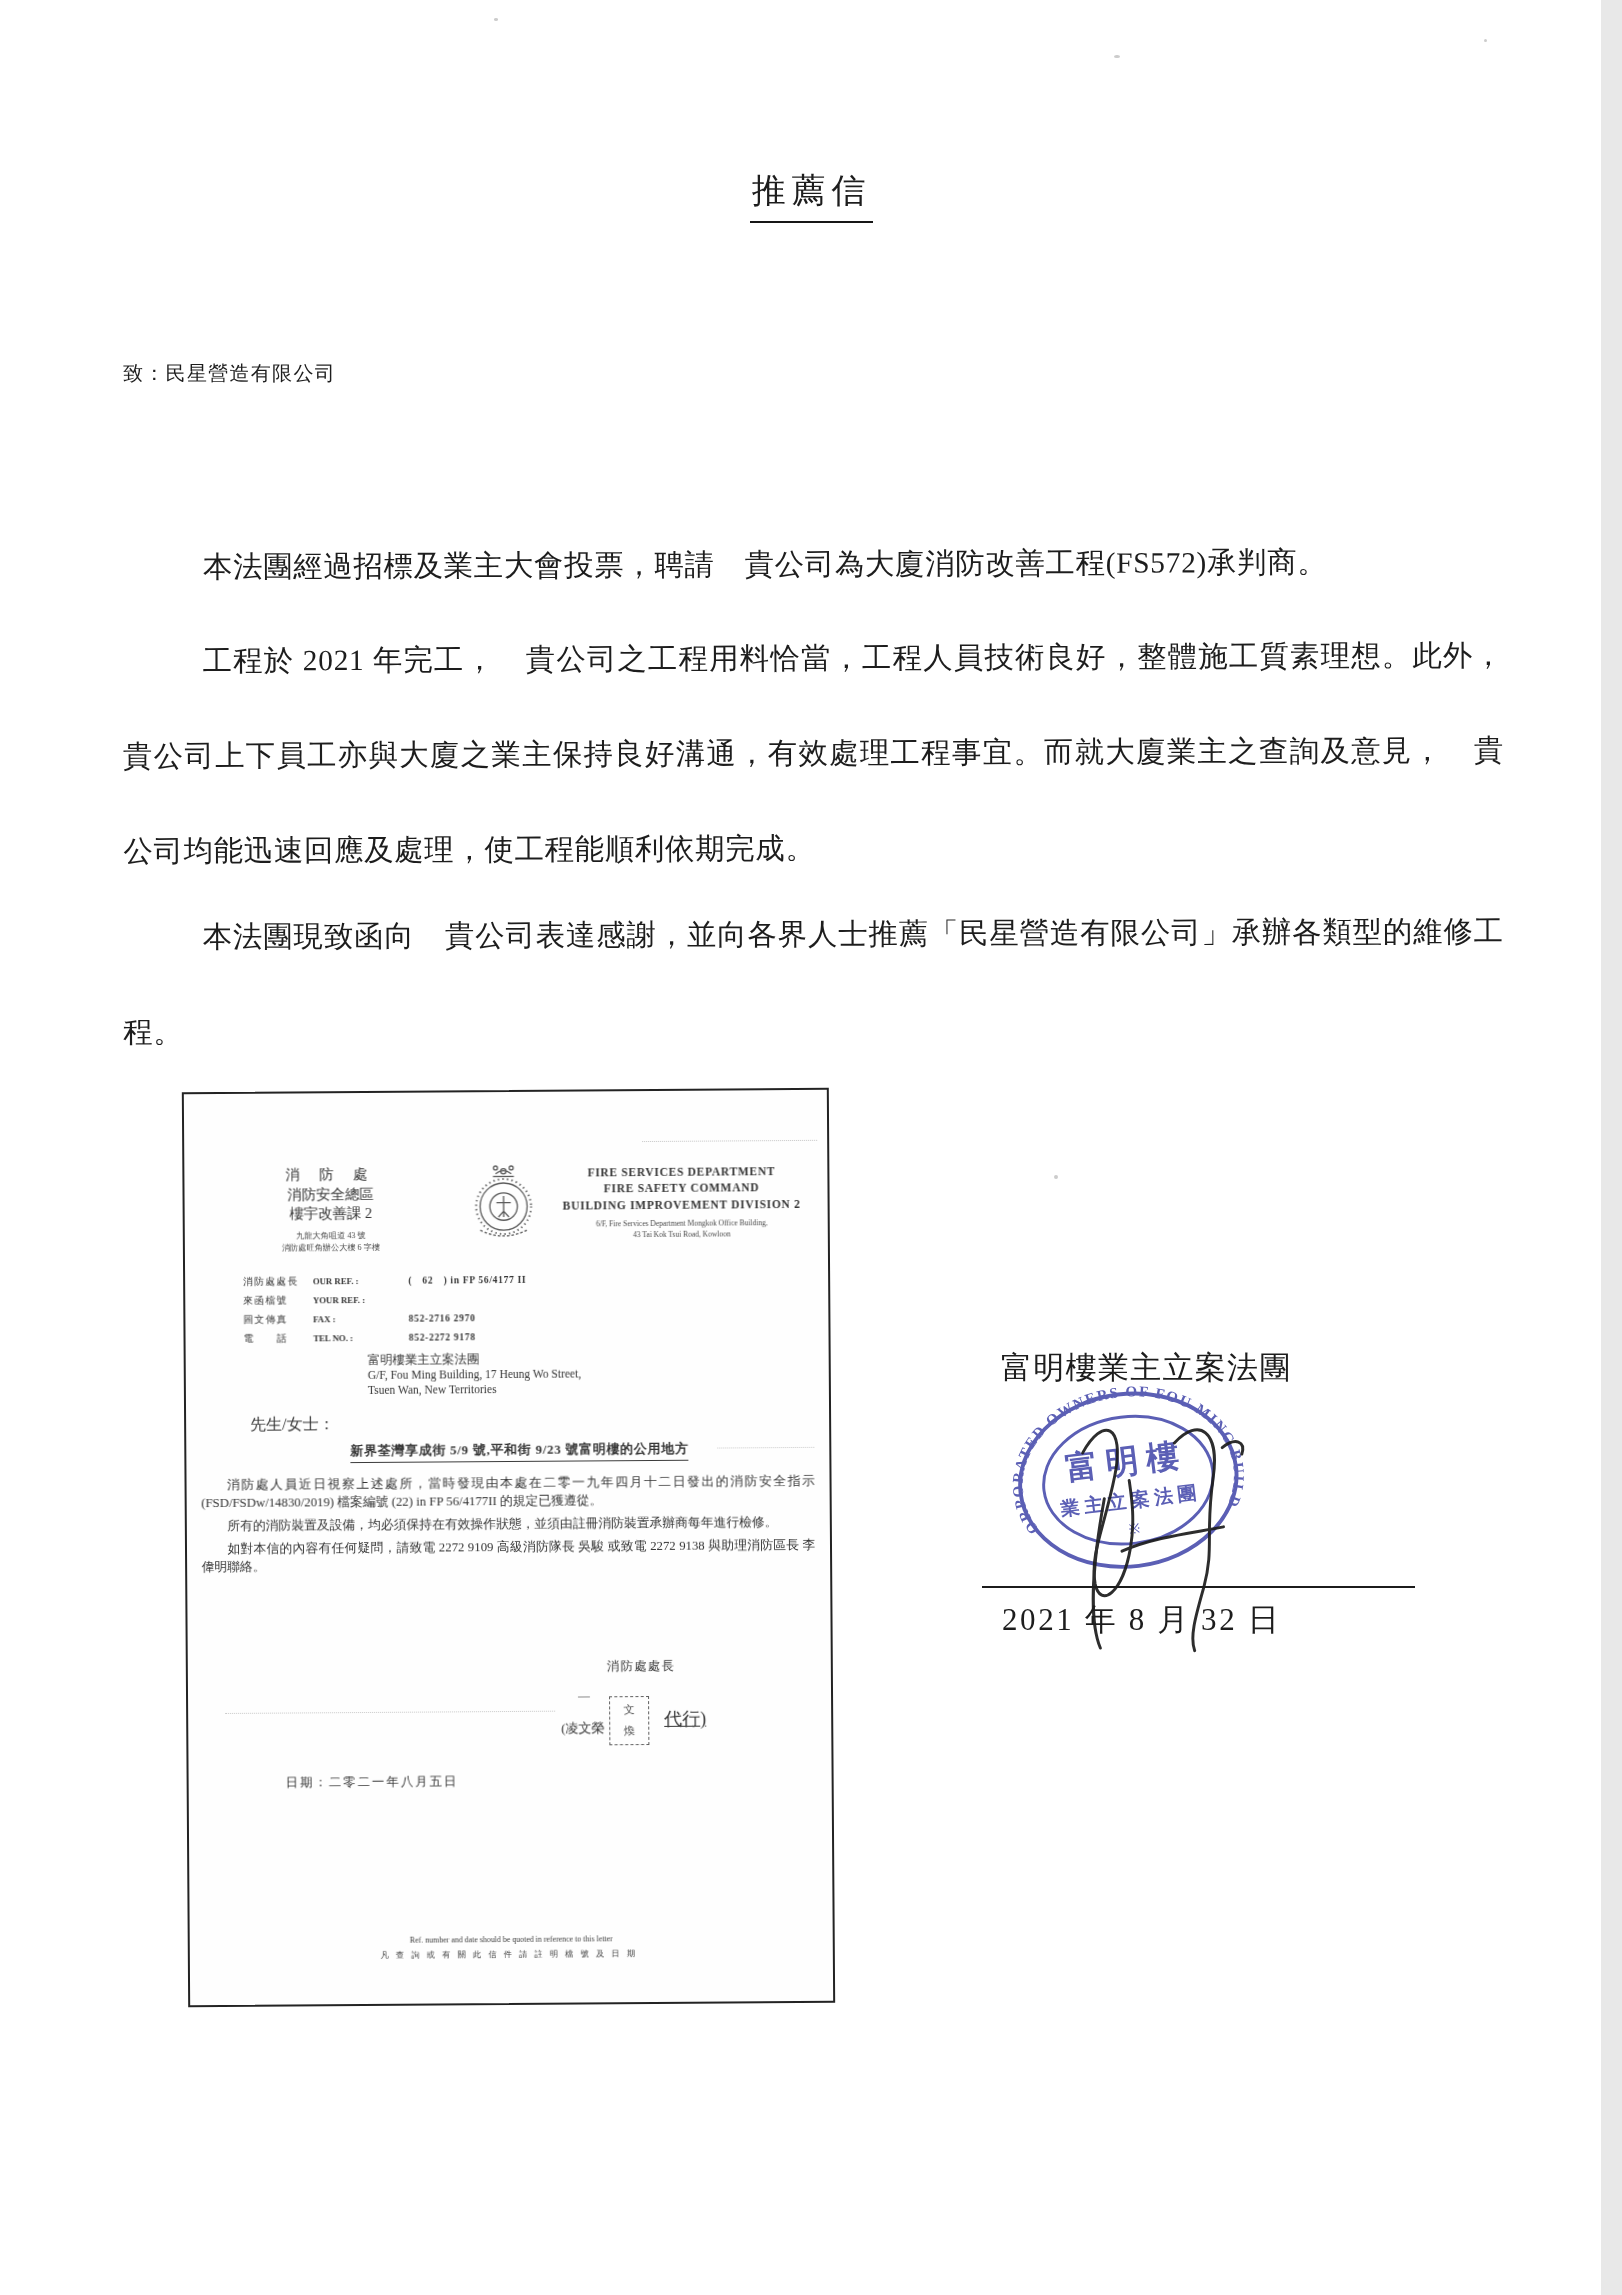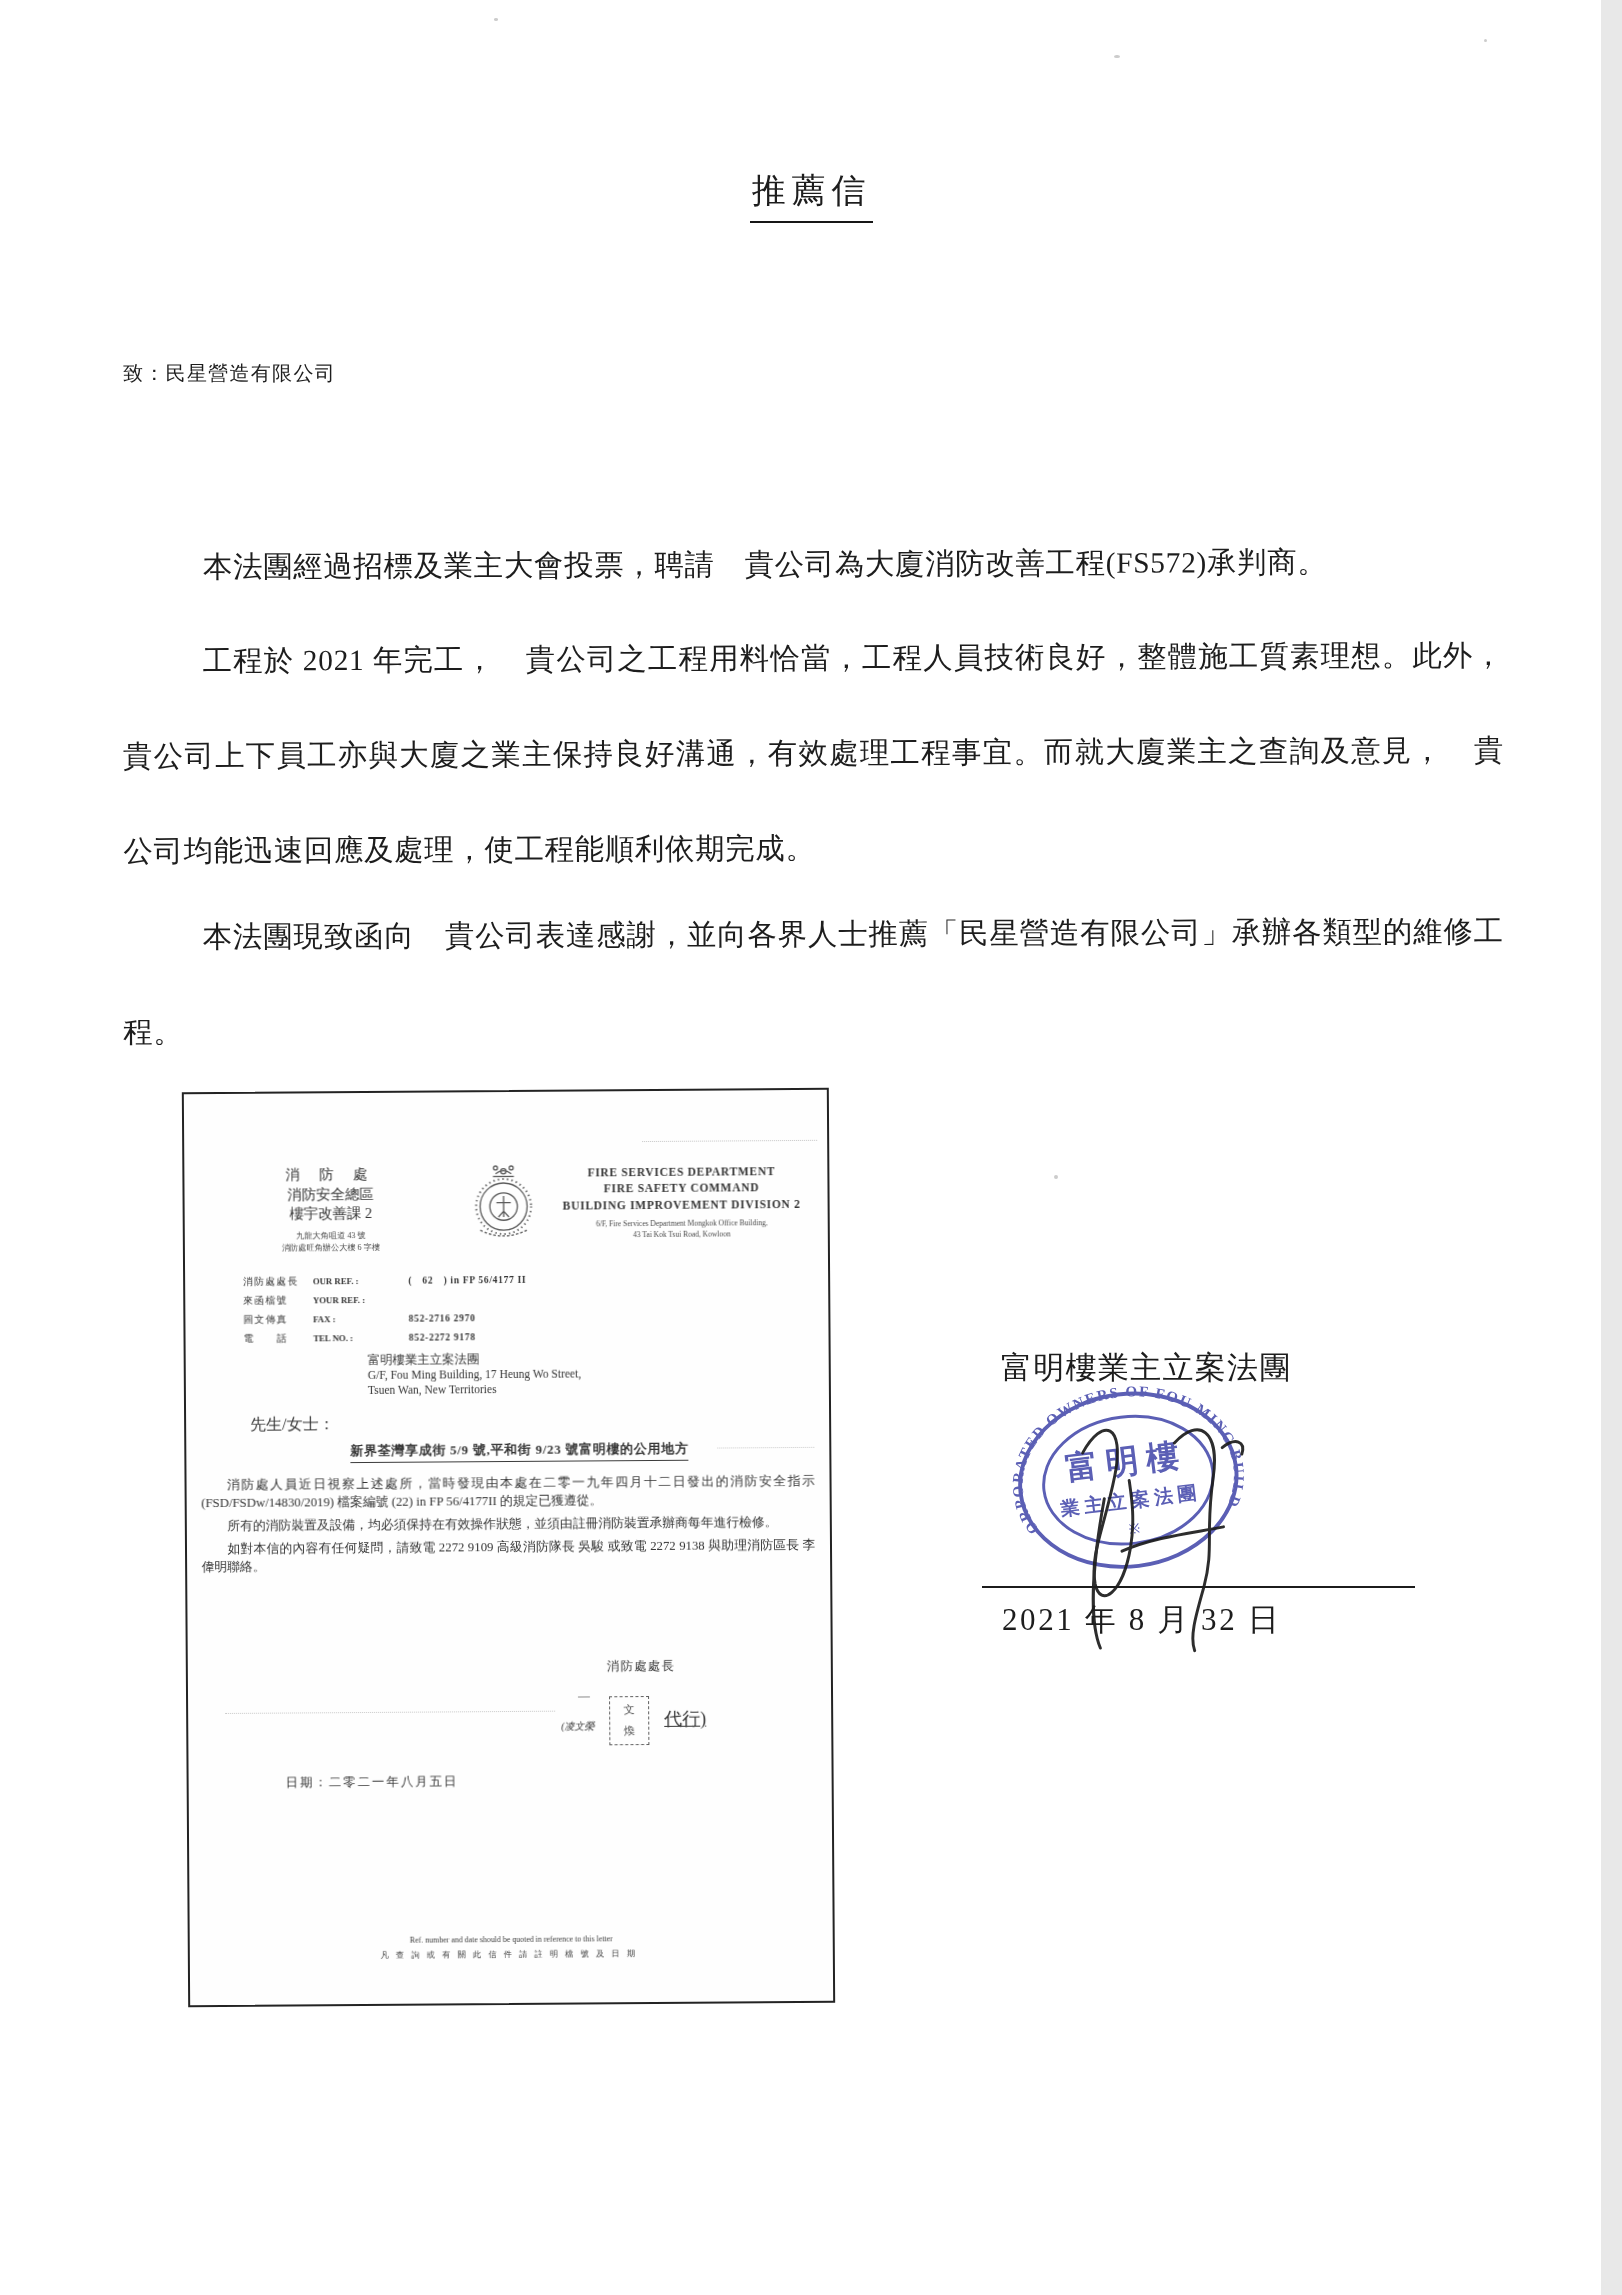--- a/index.html
+++ b/index.html
@@ -37,21 +37,21 @@
   .subject{position:absolute;left:164px;top:349px;font-size:13px;font-weight:600;
            letter-spacing:0.7px;border-bottom:1.3px solid #3a3a3a;padding-bottom:2px;}
   .l-body{position:absolute;left:14.4px;top:382px;width:614px;font-size:12.8px;line-height:18.3px;
           text-align:justify;}
   .l-body p{margin:0 0 4.6px;text-indent:26px;}
   .signoff{position:absolute;left:419px;top:567px;font-size:12.4px;letter-spacing:1.3px;}
   .scan-line{position:absolute;left:37px;top:619px;width:330px;border-top:1.3px dotted #a6a6a6;opacity:.6;}
   .dot-line{position:absolute;left:458px;top:50px;width:175px;border-top:1.3px dotted #8d8d8d;opacity:.5;}
   .dot-line2{position:absolute;left:531px;top:357px;width:97px;border-top:1.3px dotted #979797;opacity:.5;}
   .sig-dash{position:absolute;left:390px;top:597px;font-size:11.8px;color:#4e4e4e;}
-  .signer{position:absolute;left:373px;top:628px;font-size:10px;font-style:italic;}
+  .signer{position:absolute;left:373px;top:628px;font-size:13px;}
   .stamp-box{position:absolute;left:421px;top:605px;width:38px;height:47px;border:1.3px dashed #5d5d5d;
              text-align:center;color:#4f4f4f;filter:blur(0.5px);}
   .stamp-box span{display:block;font-size:11px;line-height:15.7px;margin-top:5.2px;transform:rotate(-4deg);}
   .signer-suffix{position:absolute;left:476px;top:616px;font-size:18px;text-decoration:underline;}
   .l-date{position:absolute;left:97px;top:681px;font-size:12.4px;letter-spacing:2px;}
   .l-footer{position:absolute;left:0;top:843px;width:100%;text-align:center;}
   .f-en{font-size:7.9px;color:#3d3d3d;}
   .f-cn{font-size:8.2px;letter-spacing:7.2px;margin-top:4.6px;color:#3d3d3d;}
   
   .io-name{position:absolute;left:1001px;top:1347px;font-size:31px;letter-spacing:1.3px;}

